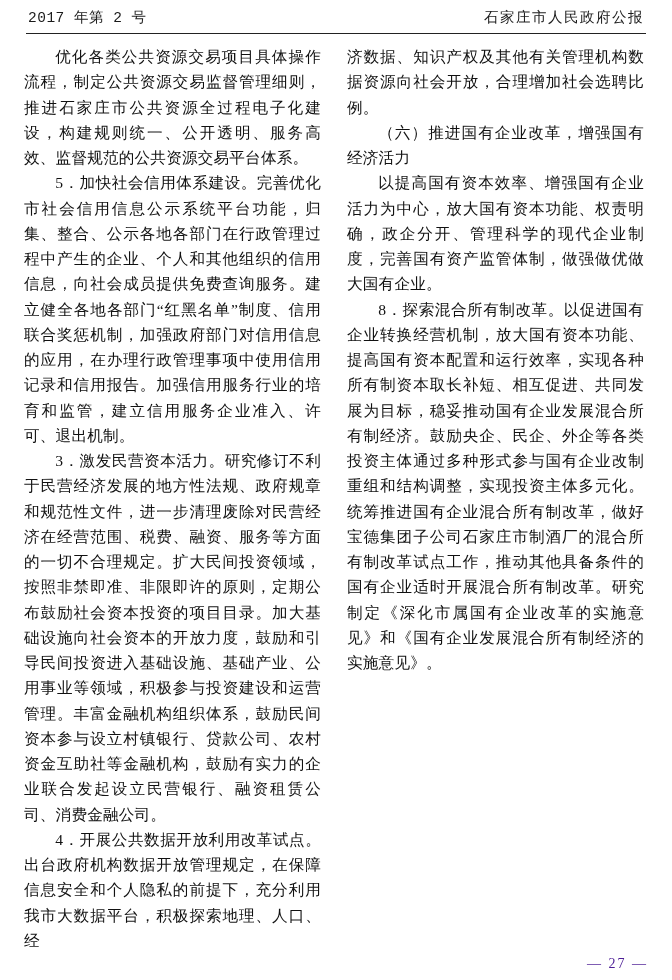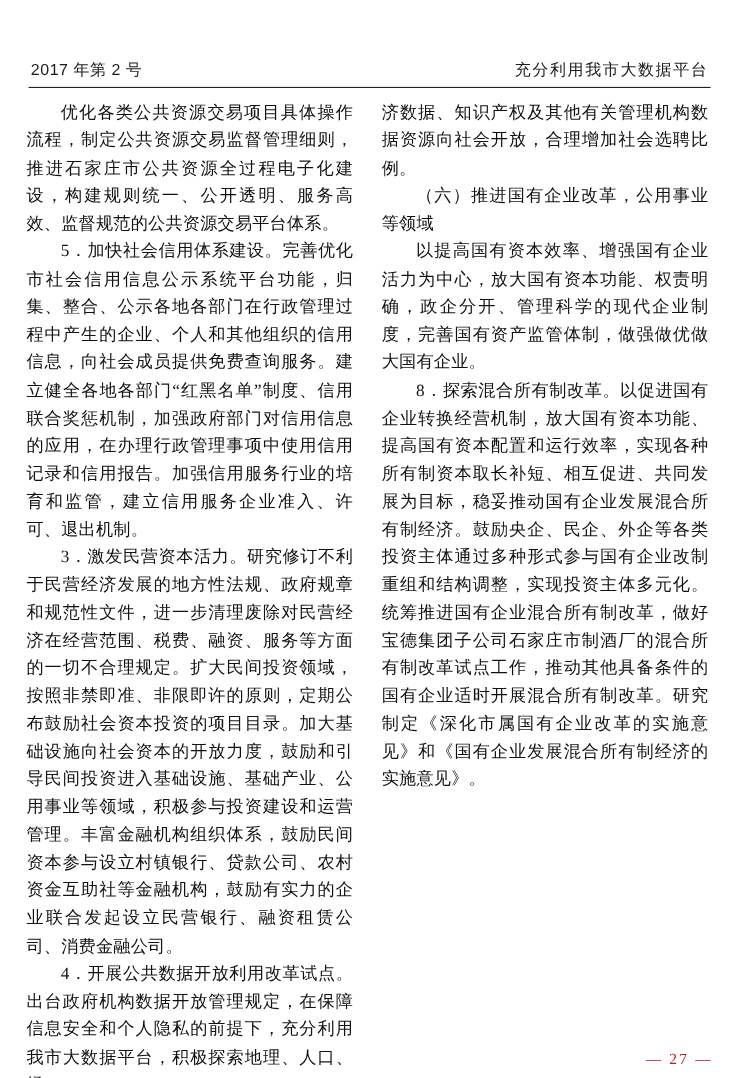--- a/index.html
+++ b/index.html
@@ -24,22 +24,21 @@
   .header {
     display: flex;
     align-items: flex-end;
     justify-content: space-between;
     padding: 8px 4px 4px 4px;
     font-size: 14.5px;
     letter-spacing: 0.5px;
     color: #1a1a1a;
   }
   .header .hdr-left {
-    font-family: Liberation Sans, sans-serif;
-    margin-top: 46px;
+    font-family: Liberation Mono, monospace;
   }
   .header .hdr-right {
     font-family: "Liberation Serif", "DejaVu Serif", serif;
     letter-spacing: 1.5px;
   }
   .rule {
     border: 0;
     border-top: 1.2px solid #222;
     margin: 2px 2px 10px 2px;
   }
@@ -63,47 +62,47 @@
     text-indent: 2em;
   }
   .footer {
     position: absolute;
     left: 24px;
     right: 24px;
     bottom: 8px;
     text-align: right;
     font-size: 14px;
     letter-spacing: 2px;
-    color: #b91c1c;
+    color: #4c1d95;
   }
 </style>
 </head>
 <body>
 
 <div class="page">
 
   <div class="header">
     <span class="hdr-left">2017 年第 2 号</span>
-    <span class="hdr-right">充分利用我市大数据平台</span>
+    <span class="hdr-right">石家庄市人民政府公报</span>
   </div>
 
   <hr class="rule">
 
   <div class="columns">
 
     <div class="col">
       <p class="indent">优化各类公共资源交易项目具体操作流程，制定公共资源交易监督管理细则，推进石家庄市公共资源全过程电子化建设，构建规则统一、公开透明、服务高效、监督规范的公共资源交易平台体系。</p>
       <p class="indent">5．加快社会信用体系建设。完善优化市社会信用信息公示系统平台功能，归集、整合、公示各地各部门在行政管理过程中产生的企业、个人和其他组织的信用信息，向社会成员提供免费查询服务。建立健全各地各部门“红黑名单”制度、信用联合奖惩机制，加强政府部门对信用信息的应用，在办理行政管理事项中使用信用记录和信用报告。加强信用服务行业的培育和监管，建立信用服务企业准入、许可、退出机制。</p>
       <p class="indent">3．激发民营资本活力。研究修订不利于民营经济发展的地方性法规、政府规章和规范性文件，进一步清理废除对民营经济在经营范围、税费、融资、服务等方面的一切不合理规定。扩大民间投资领域，按照非禁即准、非限即许的原则，定期公布鼓励社会资本投资的项目目录。加大基础设施向社会资本的开放力度，鼓励和引导民间投资进入基础设施、基础产业、公用事业等领域，积极参与投资建设和运营管理。丰富金融机构组织体系，鼓励民间资本参与设立村镇银行、贷款公司、农村资金互助社等金融机构，鼓励有实力的企业联合发起设立民营银行、融资租赁公司、消费金融公司。</p>
       <p class="indent">4．开展公共数据开放利用改革试点。出台政府机构数据开放管理规定，在保障信息安全和个人隐私的前提下，充分利用我市大数据平台，积极探索地理、人口、经</p>
     </div>
 
     <div class="col">
       <p>济数据、知识产权及其他有关管理机构数据资源向社会开放，合理增加社会选聘比例。</p>
-      <p class="indent">（六）推进国有企业改革，公用事业等领域</p>
+      <p class="indent">（六）推进国有企业改革，增强国有经济活力</p>
       <p class="indent">以提高国有资本效率、增强国有企业活力为中心，放大国有资本功能、权责明确，政企分开、管理科学的现代企业制度，完善国有资产监管体制，做强做优做大国有企业。</p>
       <p class="indent">8．探索混合所有制改革。以促进国有企业转换经营机制，放大国有资本功能、提高国有资本配置和运行效率，实现各种所有制资本取长补短、相互促进、共同发展为目标，稳妥推动国有企业发展混合所有制经济。鼓励央企、民企、外企等各类投资主体通过多种形式参与国有企业改制重组和结构调整，实现投资主体多元化。统筹推进国有企业混合所有制改革，做好宝德集团子公司石家庄市制酒厂的混合所有制改革试点工作，推动其他具备条件的国有企业适时开展混合所有制改革。研究制定《深化市属国有企业改革的实施意见》和《国有企业发展混合所有制经济的实施意见》。</p>
     </div>
 
   </div>
 
   <div class="footer">
     <span>— 27 —</span>
   </div>
 

